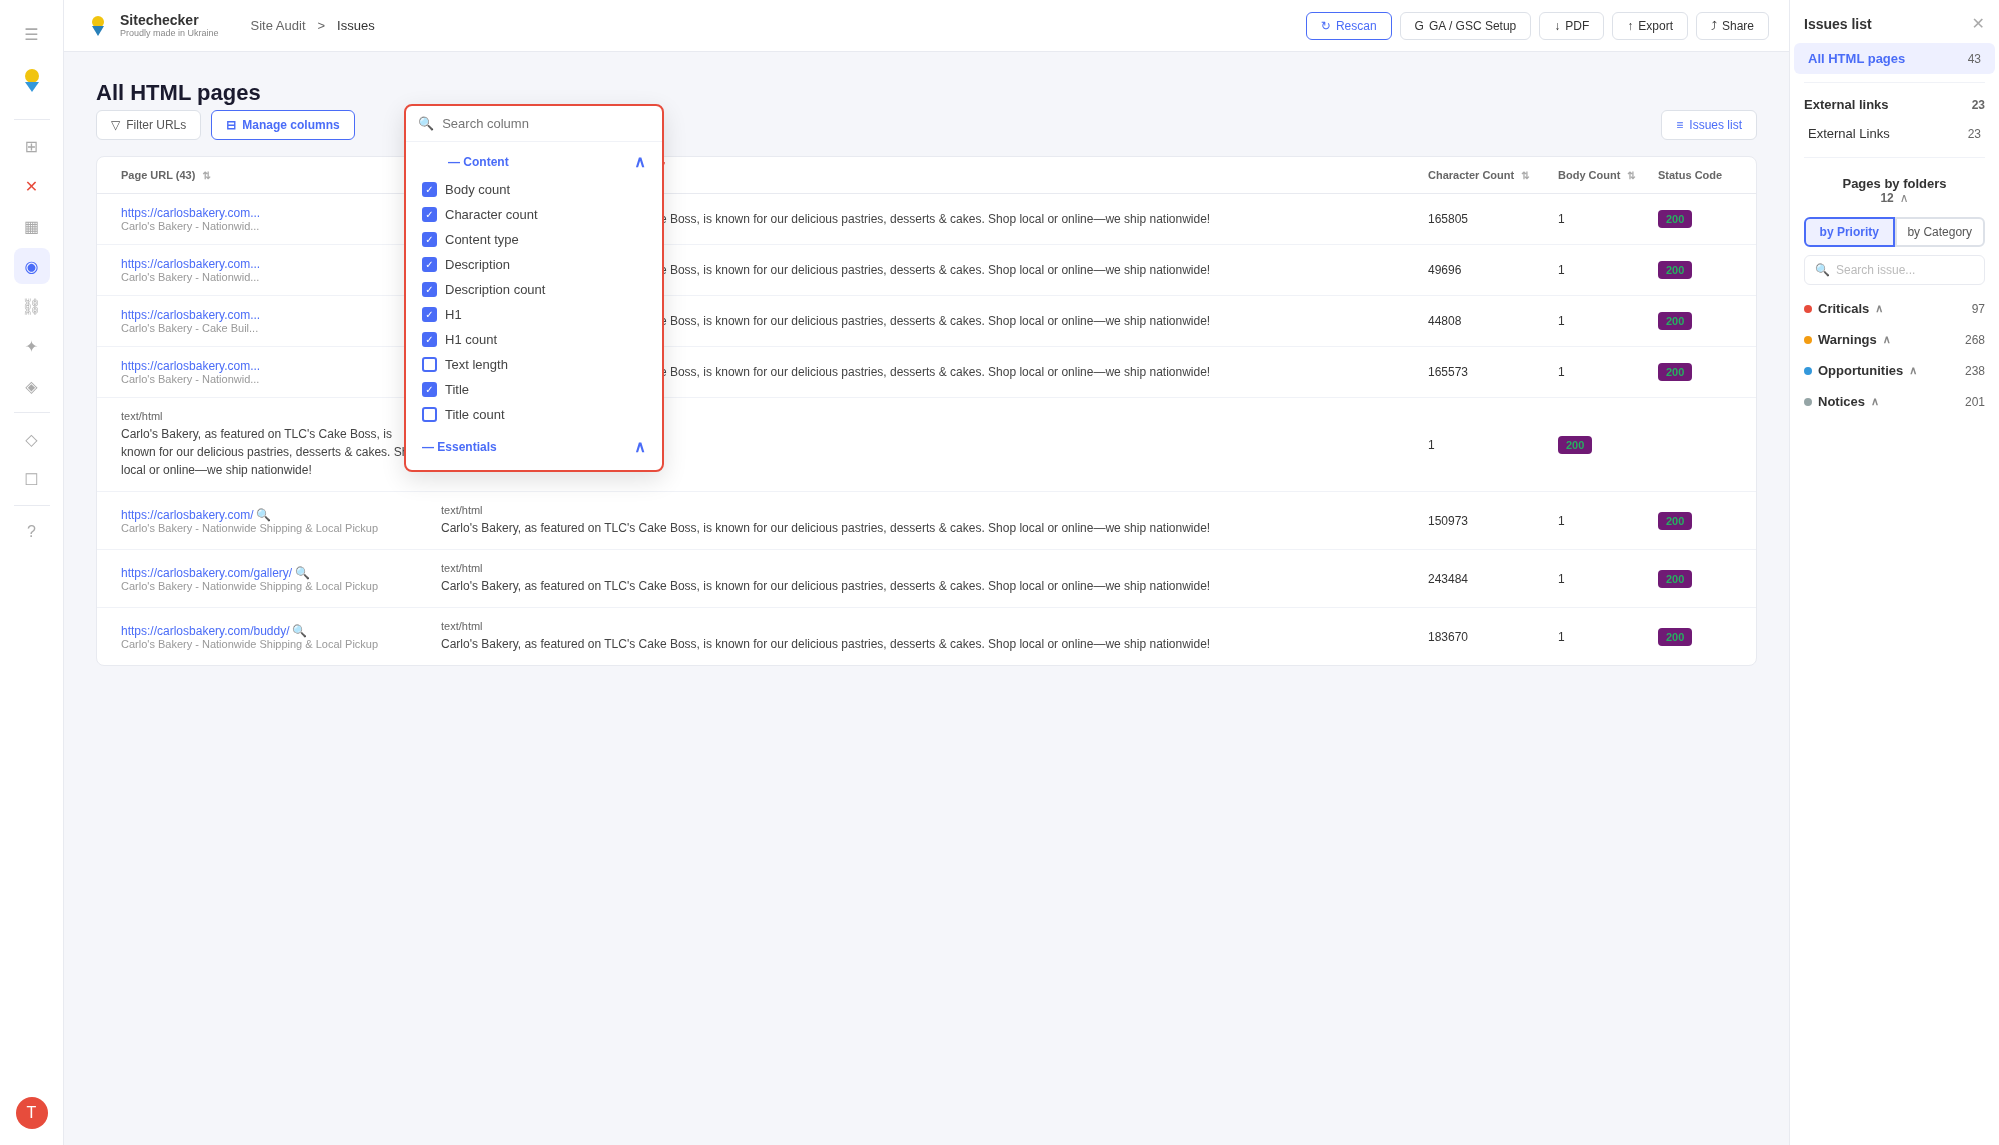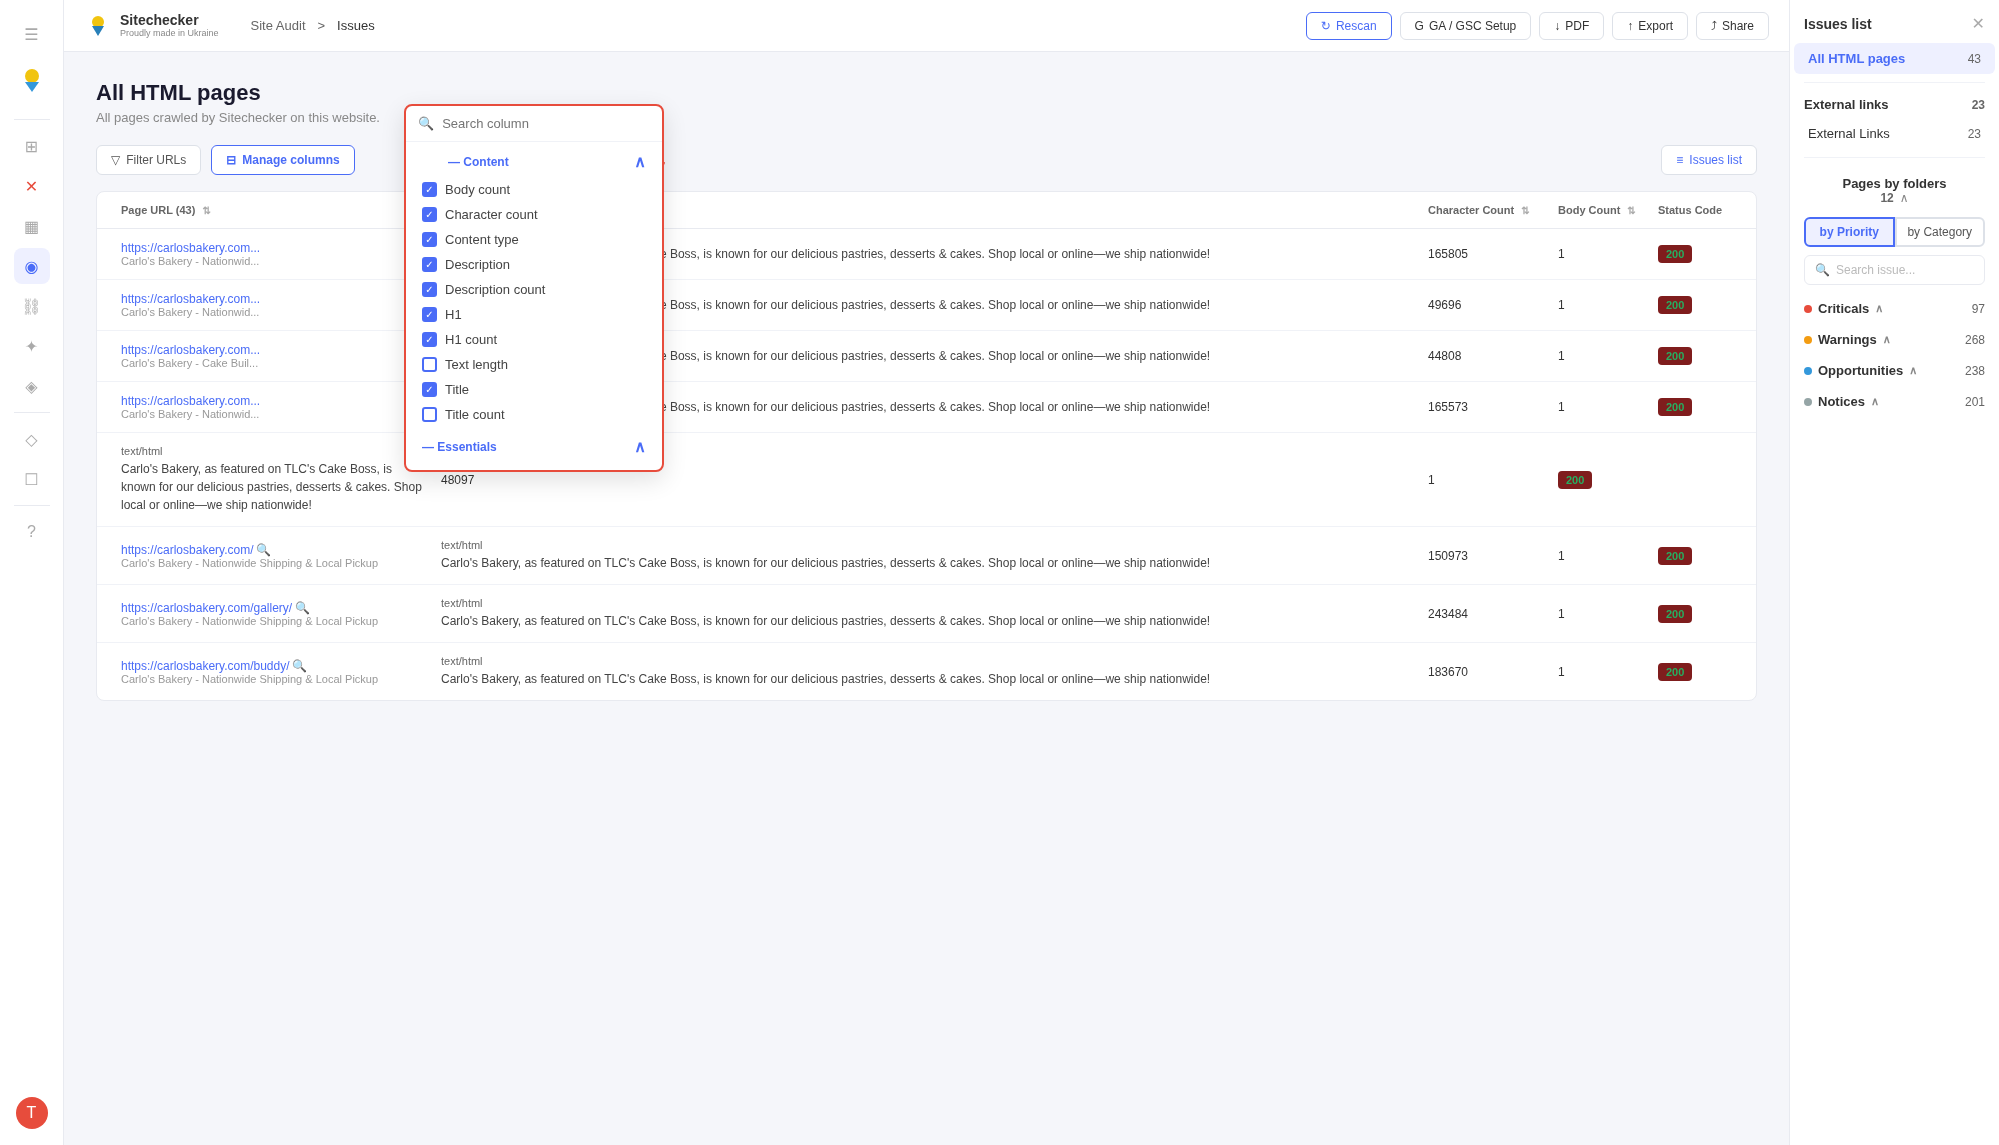--- a/index.html
+++ b/index.html
@@ -42,21 +42,21 @@
     
     .table-wrapper { background: #fff; border-radius: 8px; border: 1px solid #e8eaf0; overflow: visible; position: relative; }
     .table-header { display: grid; grid-template-columns: 320px 1fr 130px 100px 90px; border-bottom: 1px solid #e8eaf0; padding: 0 16px; }
     .th { padding: 12px 8px; font-size: 11px; font-weight: 600; color: #666; text-transform: none; display: flex; align-items: center; gap: 7px; }
     .table-row-wrap { display: grid; grid-template-columns: 320px 1fr 130px 100px 90px; padding: 0 16px; border-bottom: 1px solid #f0f2f7; }
     .table-row-wrap:last-child { border-bottom: none; }
     .td { padding: 12px 8px; font-size: 12px; display: flex; align-items: flex-start; flex-direction: column; justify-content: center; }
     .url-link { color: #4a6cf7; text-decoration: none; font-size: 12px; }
     .url-sub { color: #999; font-size: 11px; }
     .description-text { font-size: 12px; color: #444; line-height: 1.5; }
-    .badge-200 { background: #7f1d1d; color: #27ae60; padding: 3px 8px; border-radius: 4px; font-size: 11px; font-weight: 600; }
+    .badge-200 { background: #701a75; color: #27ae60; padding: 3px 8px; border-radius: 4px; font-size: 11px; font-weight: 600; }
 
     
     .dropdown-overlay { position: absolute; top: 52px; left: 340px; width: 260px; background: #fff; border: 2px solid #e74c3c; border-radius: 8px; box-shadow: 0 8px 24px rgba(0,0,0,0.12); z-index: 100; padding-bottom: 8px; }
     .dropdown-search { padding: 10px 12px; display: flex; align-items: center; gap: 8px; border-bottom: 1px solid #f0f2f7; }
     .dropdown-search input { border: none; outline: none; font-size: 13px; color: #888; width: 100%; }
     .section-header { display: flex; align-items: center; justify-content: space-between; padding: 10px 16px 6px; font-size: 12px; font-weight: 700; color: #333; }
     .section-toggle { color: #4a6cf7; font-size: 16px; cursor: pointer; }
     .checkbox-item { display: flex; align-items: center; gap: 8px; padding: 5px 16px; font-size: 13px; color: #444; cursor: pointer; }
     .cb { width: 15px; height: 15px; border: 2px solid #4a6cf7; border-radius: 3px; display: flex; align-items: center; justify-content: center; flex-shrink: 0; }
     .cb.checked { background: #4a6cf7; }
@@ -161,21 +161,20 @@
         </button>
         <button class="btn">
           <span>⤴</span>
           <span>Share</span>
         </button>
       </div>
     </div>
 
     <div class="page-area">
       <h1 class="page-title">All HTML pages</h1>
-      <p class="page-subtitle">All pages crawled by Sitechecker on this website.</p>
 
       <div class="toolbar">
         <button class="toolbar-btn">
           <span>▽</span>
           <span>Filter URLs</span>
         </button>
         <button class="toolbar-btn active-btn">
           <span>⊟</span>
           <span>Manage columns</span>
         </button>

